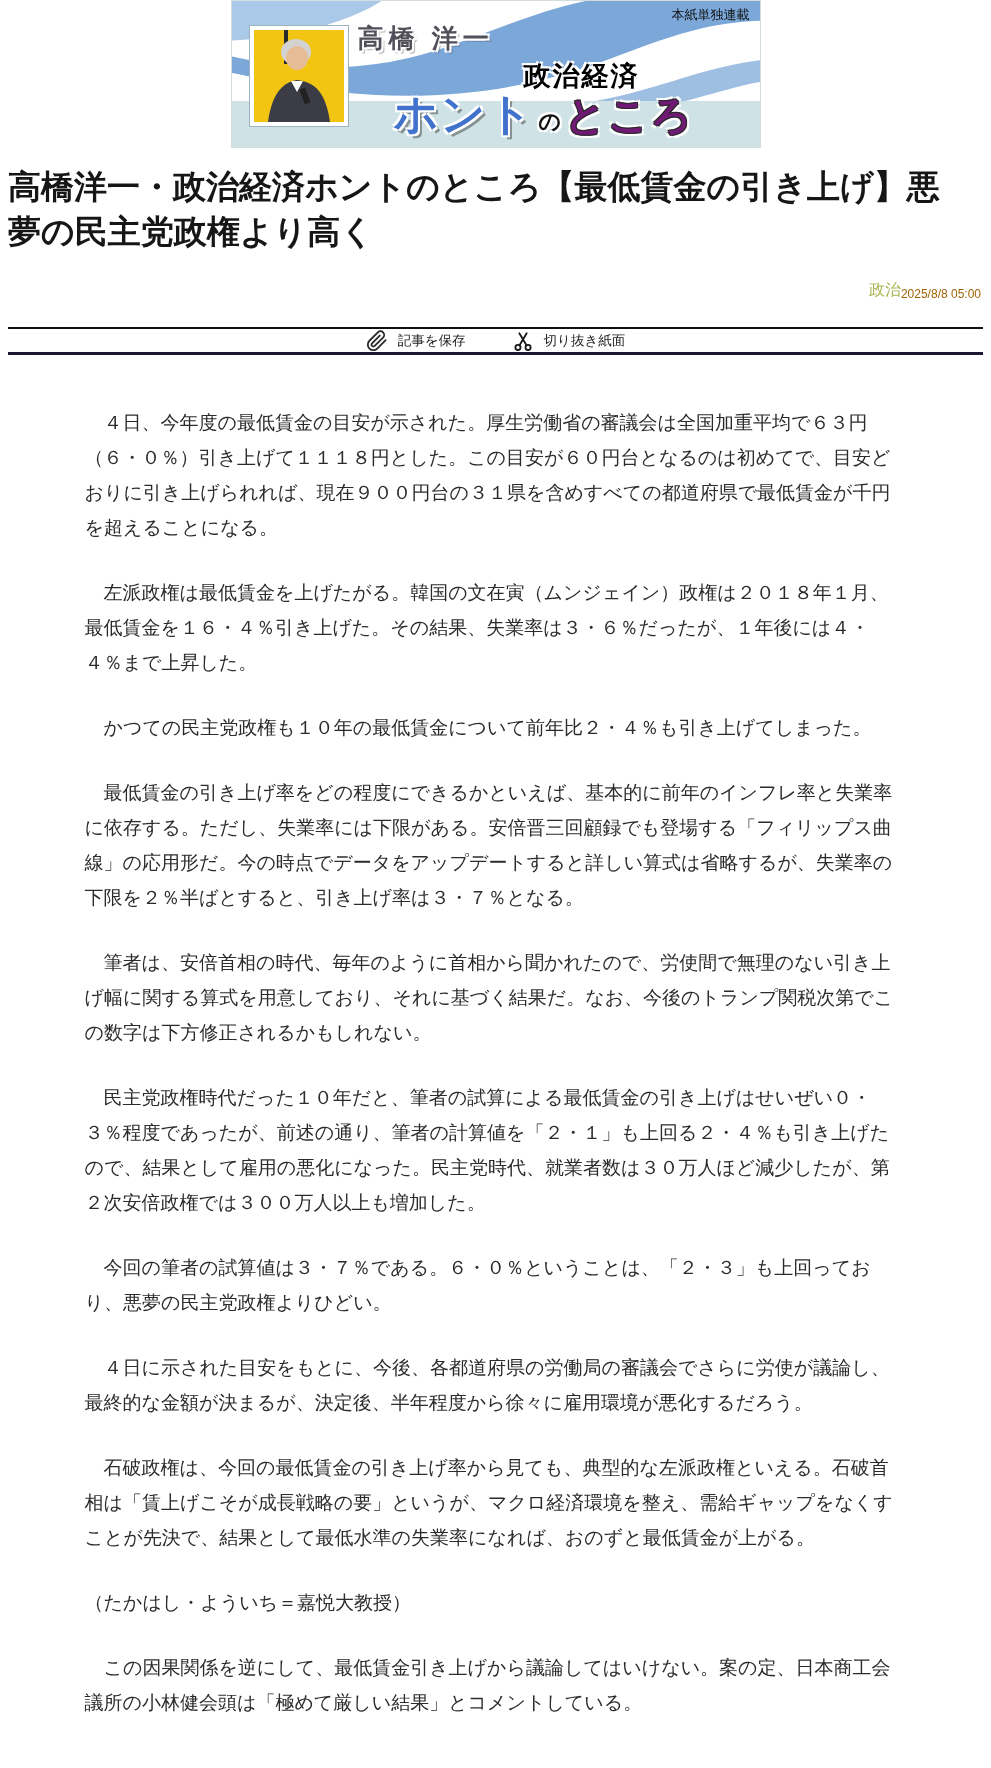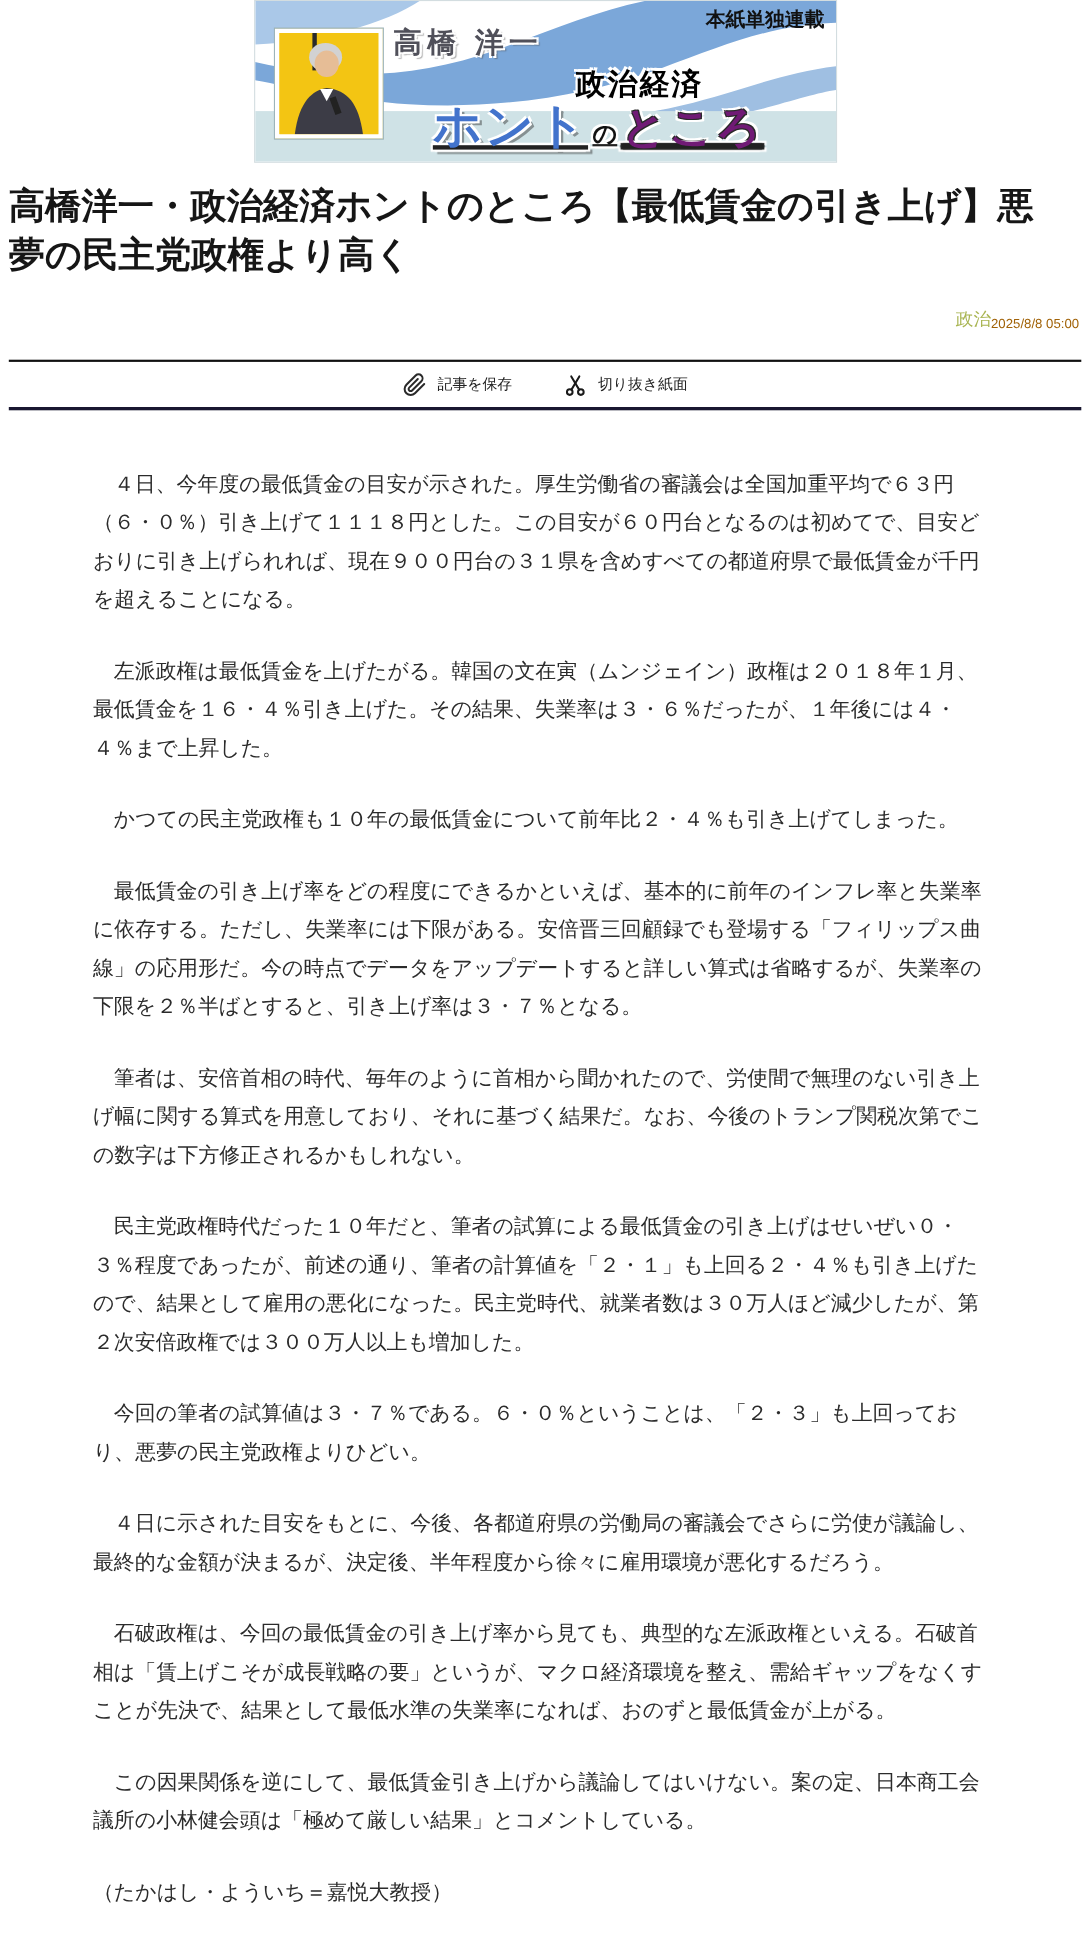--- a/index.html
+++ b/index.html
@@ -22,49 +22,49 @@
   .b-name {
     position: absolute; left: 126px; top: 20px; font-size: 26px; font-weight: bold;
     color: #50505a; letter-spacing: 5px; white-space: nowrap;
     text-shadow: -2px -2px 0 #fff, 2px -2px 0 #fff, -2px 2px 0 #fff, 2px 2px 0 #fff, 3px 3px 1px rgba(60,60,60,.4);
   }
   .b-seikei {
     position: absolute; left: 292px; top: 57px; font-size: 27px; font-weight: bold;
     color: #000000; white-space: nowrap; letter-spacing: 2px;
     text-shadow: -2px -2px 0 #fff, 2px -2px 0 #fff, -2px 2px 0 #fff, 2px 2px 0 #fff;
   }
-  .b-honto-row { position: absolute; left: 162px; top: 84px; display: flex; align-items: baseline; white-space: nowrap; text-decoration: underline; }
+  .b-honto-row { position: absolute; left: 162px; top: 84px; display: flex; align-items: baseline; white-space: nowrap; }
   .b-honto {
     font-size: 44px; font-weight: bold; color: #4273cc; letter-spacing: 2px;
     text-shadow: -2px -2px 0 #fff, 2px -2px 0 #fff, -2px 2px 0 #fff, 2px 2px 0 #fff, 4px 4px 0 rgba(45,45,45,.45);
   }
   .b-no { font-size: 22px; font-weight: bold; color: #111; margin: 0 4px;
     text-shadow: -2px -2px 0 #fff, 2px -2px 0 #fff, -2px 2px 0 #fff, 2px 2px 0 #fff; }
   .b-tokoro {
     font-size: 40px; font-weight: bold; color: #701a75; letter-spacing: 2px;
     text-shadow: -1px -1px 0 #2a2a2a, 1px -1px 0 #2a2a2a, -1px 1px 0 #2a2a2a, 1px 1px 0 #2a2a2a,
                  -3px -3px 0 #fff, 3px -3px 0 #fff, -3px 3px 0 #fff, 3px 3px 0 #fff;
   }
-  .b-badge { position: absolute; top: 5px; right: 10px; font-size: 18px; font-weight: 700; color: #111; }
+  .b-badge { position: absolute; top: 5px; right: 10px; font-size: 13px; font-weight: 400; color: #111; }
 
   
   .title {
     margin: 16px 0 0; padding: 0 8px; font-size: 33px; line-height: 45px;
     font-weight: bold; color: #161616; word-break: break-all; width: 973px;
   }
   .meta-row {
     margin-top: 26px; padding: 0 10px; display: flex;
     justify-content: flex-end; align-items: flex-end;
   }
   .category { font-size: 16px; text-decoration: none; }
   .pub-date { font-size: 12px; color: #a16207; }
 
   
   .toolbar {
-    margin: 26px 8px 0; height: 46px;
+    margin: 26px 8px 0; height: 28px;
     border-top: 2px solid #101010; border-bottom: 3px solid #191731;
     display: flex; justify-content: center; align-items: center; gap: 46px;
   }
   .tool-btn {
     background: none; border: none; padding: 0; cursor: pointer;
     display: flex; align-items: center; gap: 10px;
     font-family: "Liberation Sans", sans-serif; font-size: 13.5px; color: #222;
   }
   .tool-btn svg { display: block; }
 
@@ -143,17 +143,17 @@
   <div class="article-body">
     <p>　４日、今年度の最低賃金の目安が示された。厚生労働省の審議会は全国加重平均で６３円（６・０％）引き上げて１１１８円とした。この目安が６０円台となるのは初めてで、目安どおりに引き上げられれば、現在９００円台の３１県を含めすべての都道府県で最低賃金が千円を超えることになる。</p>
     <p>　左派政権は最低賃金を上げたがる。韓国の文在寅（ムンジェイン）政権は２０１８年１月、最低賃金を１６・４％引き上げた。その結果、失業率は３・６％だったが、１年後には４・４％まで上昇した。</p>
     <p>　かつての民主党政権も１０年の最低賃金について前年比２・４％も引き上げてしまった。</p>
     <p>　最低賃金の引き上げ率をどの程度にできるかといえば、基本的に前年のインフレ率と失業率に依存する。ただし、失業率には下限がある。安倍晋三回顧録でも登場する「フィリップス曲線」の応用形だ。今の時点でデータをアップデートすると詳しい算式は省略するが、失業率の下限を２％半ばとすると、引き上げ率は３・７％となる。</p>
     <p>　筆者は、安倍首相の時代、毎年のように首相から聞かれたので、労使間で無理のない引き上げ幅に関する算式を用意しており、それに基づく結果だ。なお、今後のトランプ関税次第でこの数字は下方修正されるかもしれない。</p>
     <p>　民主党政権時代だった１０年だと、筆者の試算による最低賃金の引き上げはせいぜい０・３％程度であったが、前述の通り、筆者の計算値を「２・１」も上回る２・４％も引き上げたので、結果として雇用の悪化になった。民主党時代、就業者数は３０万人ほど減少したが、第２次安倍政権では３００万人以上も増加した。</p>
     <p>　今回の筆者の試算値は３・７％である。６・０％ということは、「２・３」も上回っており、悪夢の民主党政権よりひどい。</p>
     <p>　４日に示された目安をもとに、今後、各都道府県の労働局の審議会でさらに労使が議論し、最終的な金額が決まるが、決定後、半年程度から徐々に雇用環境が悪化するだろう。</p>
     <p>　石破政権は、今回の最低賃金の引き上げ率から見ても、典型的な左派政権といえる。石破首相は「賃上げこそが成長戦略の要」というが、マクロ経済環境を整え、需給ギャップをなくすことが先決で、結果として最低水準の失業率になれば、おのずと最低賃金が上がる。</p>
+    <p>（たかはし・よういち＝嘉悦大教授）</p>
     <p>　この因果関係を逆にして、最低賃金引き上げから議論してはいけない。案の定、日本商工会議所の小林健会頭は「極めて厳しい結果」とコメントしている。</p>
-    <p>（たかはし・よういち＝嘉悦大教授）</p>
   </div>
 
 </div>
 
 </body></html>

